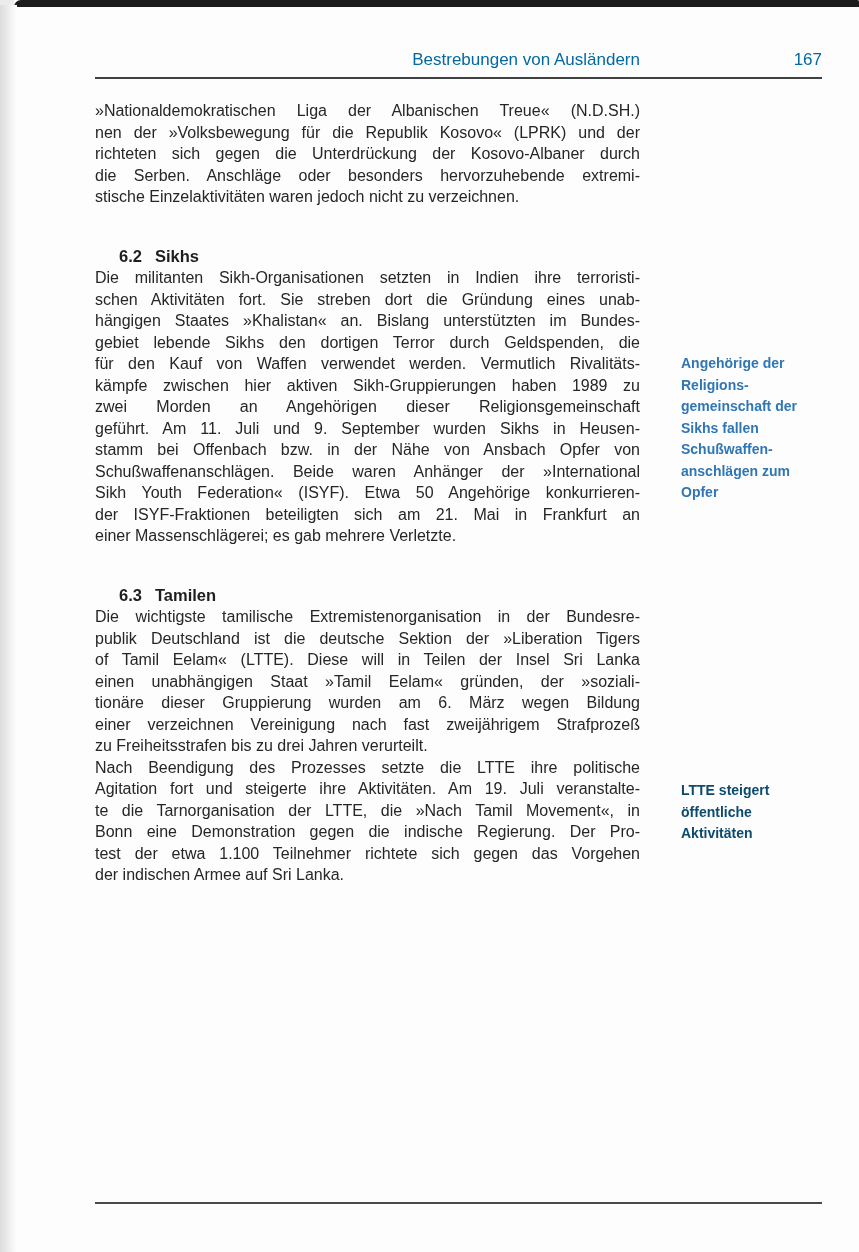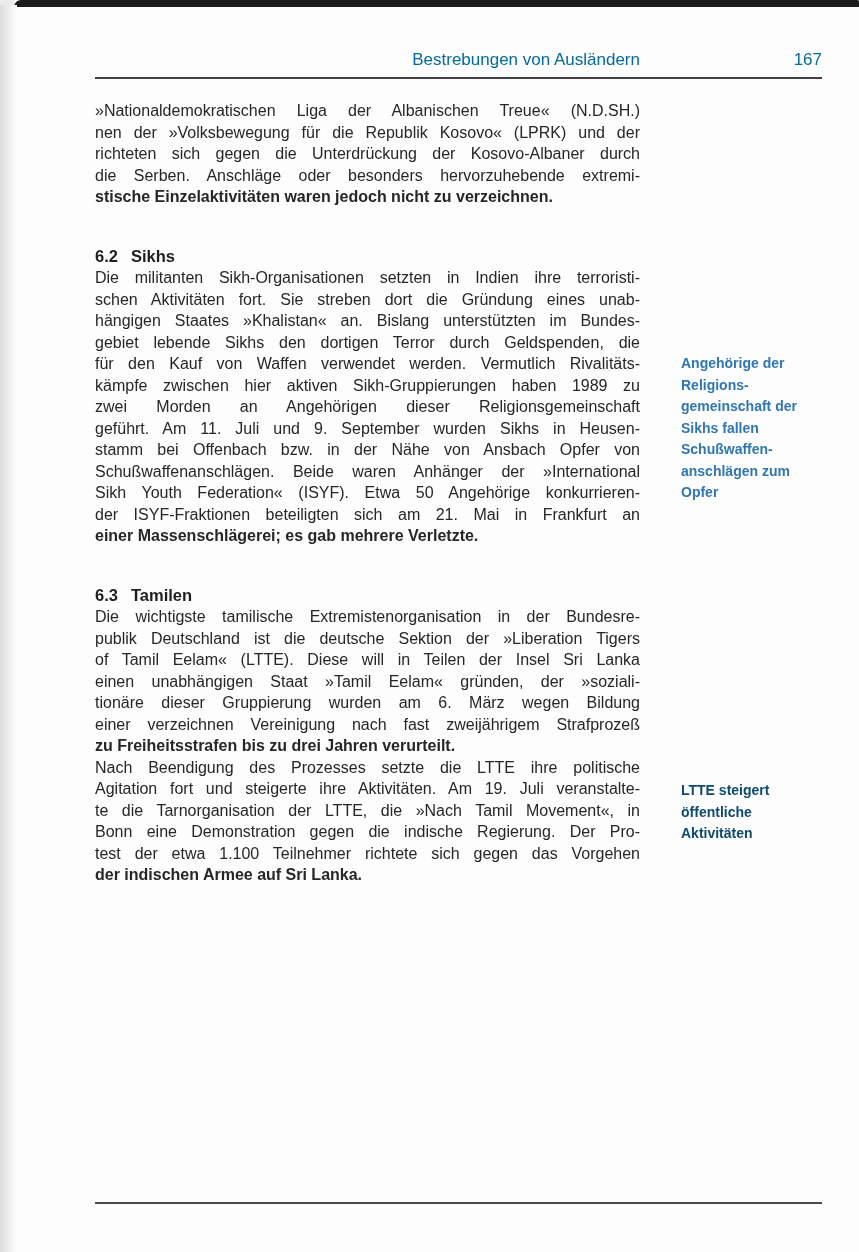--- a/index.html
+++ b/index.html
@@ -21,23 +21,23 @@
   .rh-page{position:absolute;right:0;top:0;}
   
   .rule{position:absolute;left:95px;width:727px;height:2px;background:#404040;}
   .header-rule{top:77px;}
   .footer-rule{top:1202px;background:#4a4a4a;}
   
   .text-column{position:absolute;left:95px;top:100px;width:545px;
     font-size:16px;line-height:21.5px;color:#262626;}
   .para{margin:0;}
   .jline{text-align:justify;text-align-last:justify;}
-  .jline.jlast{text-align-last:left;font-weight:bold;}
+  .jline.jlast{text-align-last:left;}
   .heading{font-weight:bold;margin-top:38px;font-size:16.5px;color:#1e1e1e;}
-  .hnum{margin-right:13px;}
+  .hnum{margin-right:13px;margin-left:24px;}
   
   .margin-note{position:absolute;left:681px;width:172px;
     font-size:14px;font-weight:bold;line-height:21.5px;color:#2f76b4;}
 </style>
 </head>
 <body>
 
 <div class="page">
   <div class="top-corner"></div>
   <div class="top-edge"></div>

